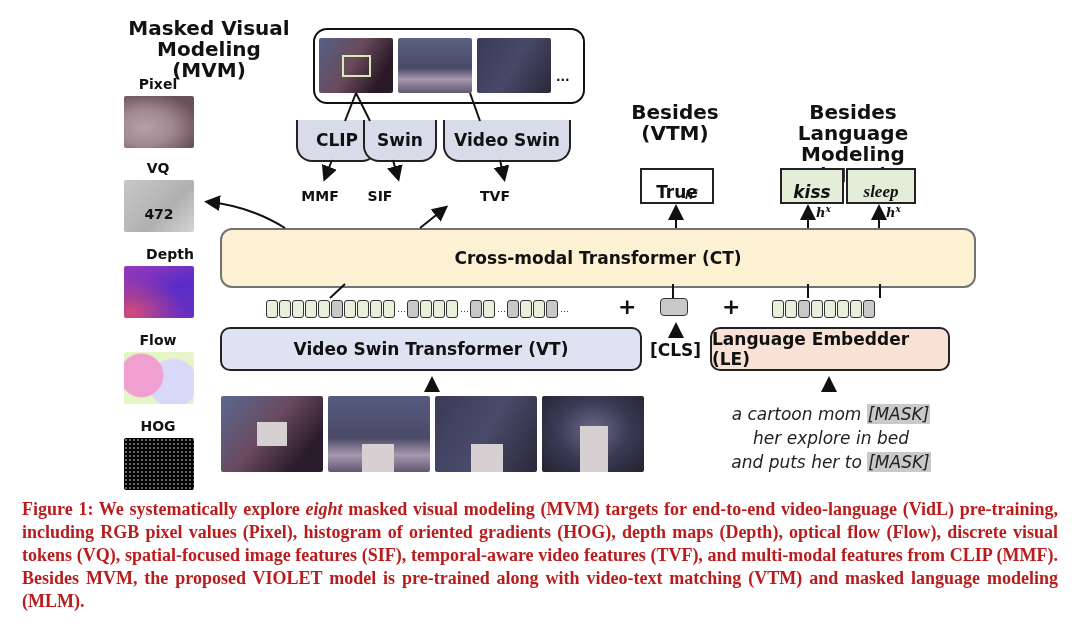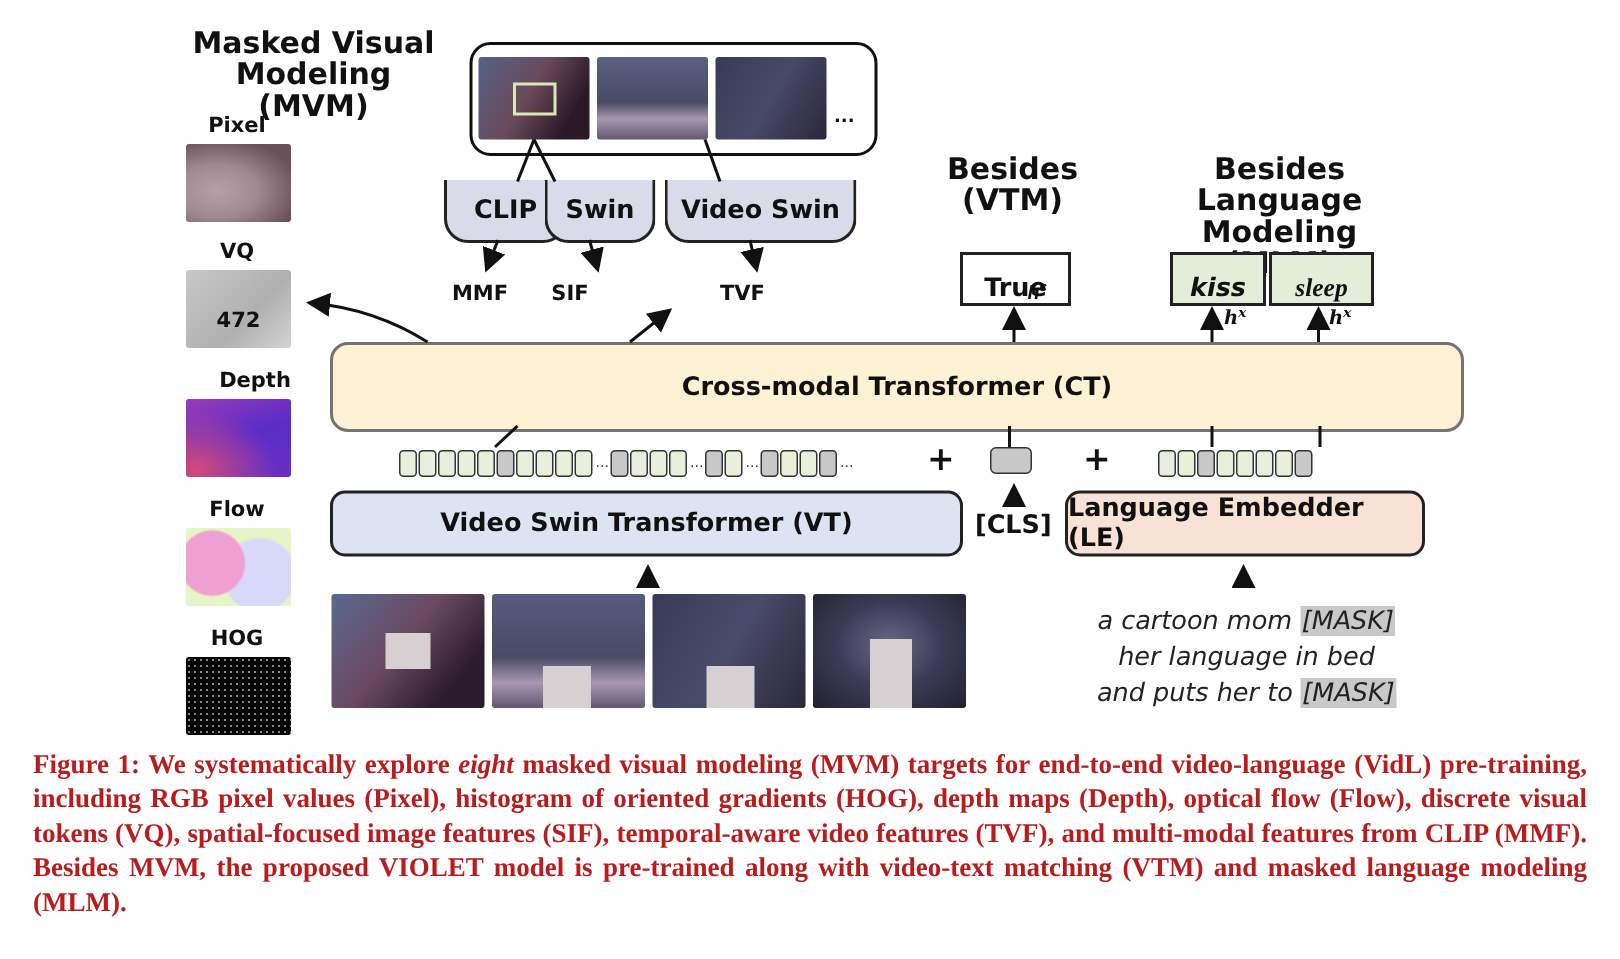--- a/index.html
+++ b/index.html
@@ -122,21 +122,21 @@
   </div>
 <div class="thumb" style="left:435px; top:396px; width:102px; height:76px; background: linear-gradient(120deg,#3a3a58,#4a4a6a 50%,#2a2838);">
     <div class="abs" style="left:36px; top:48px; width:32px; height:28px; background:#d6d0d2;"></div>
   </div>
 <div class="thumb" style="left:542px; top:396px; width:102px; height:76px; background: radial-gradient(ellipse at 50% 45%, #6a6a88 0%, #3a3a55 50%, #22222e 100%);">
     <div class="abs" style="left:38px; top:30px; width:28px; height:46px; background:#d6d0d2;"></div>
   </div>
 
 <div class="abs sentence" style="left:700px; top:402px; width:262px;">
   <div><span>a cartoon mom </span><span class="mask">[MASK]</span></div>
-  <div>her language in bed</div>
+  <div>her explore in bed</div>
   <div><span>and puts her to </span><span class="mask">[MASK]</span></div>
 </div>
 
 <svg class="overlay" width="1080" height="639">
   <defs>
     <marker id="ah" markerWidth="8" markerHeight="8" refX="6" refY="4" orient="auto">
       <path d="M0,0 L8,4 L0,8 Z" fill="#111"></path>
     </marker>
   </defs>
   <g stroke="#111" stroke-width="2" fill="none">

